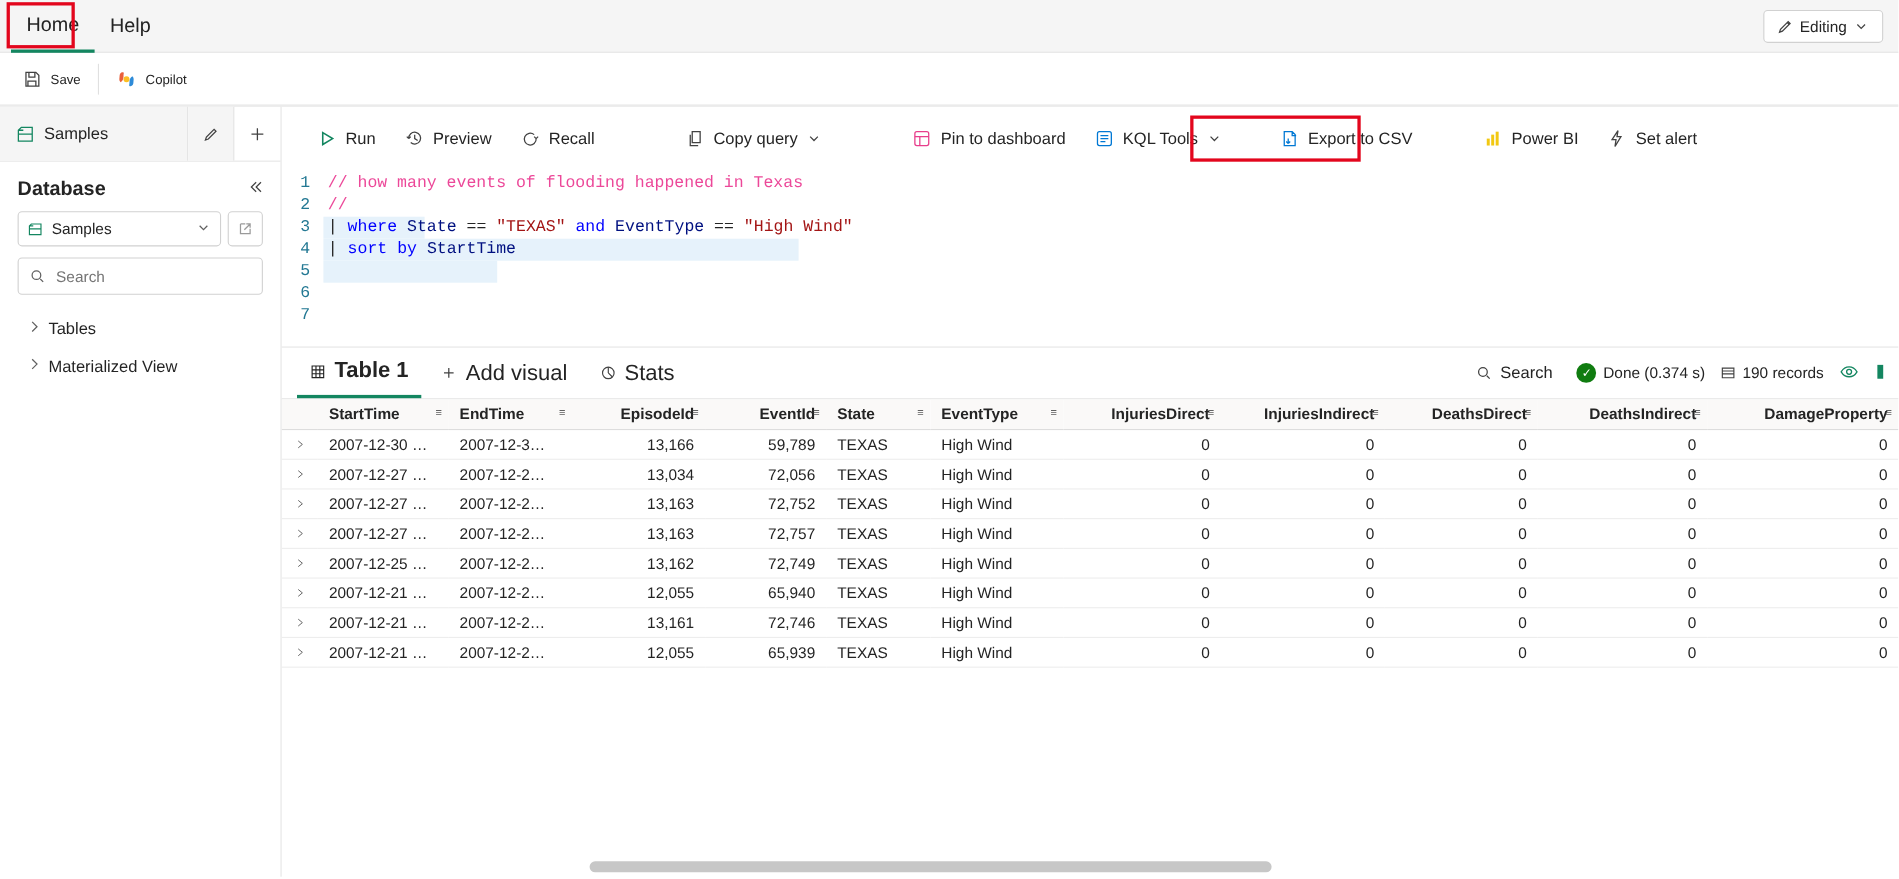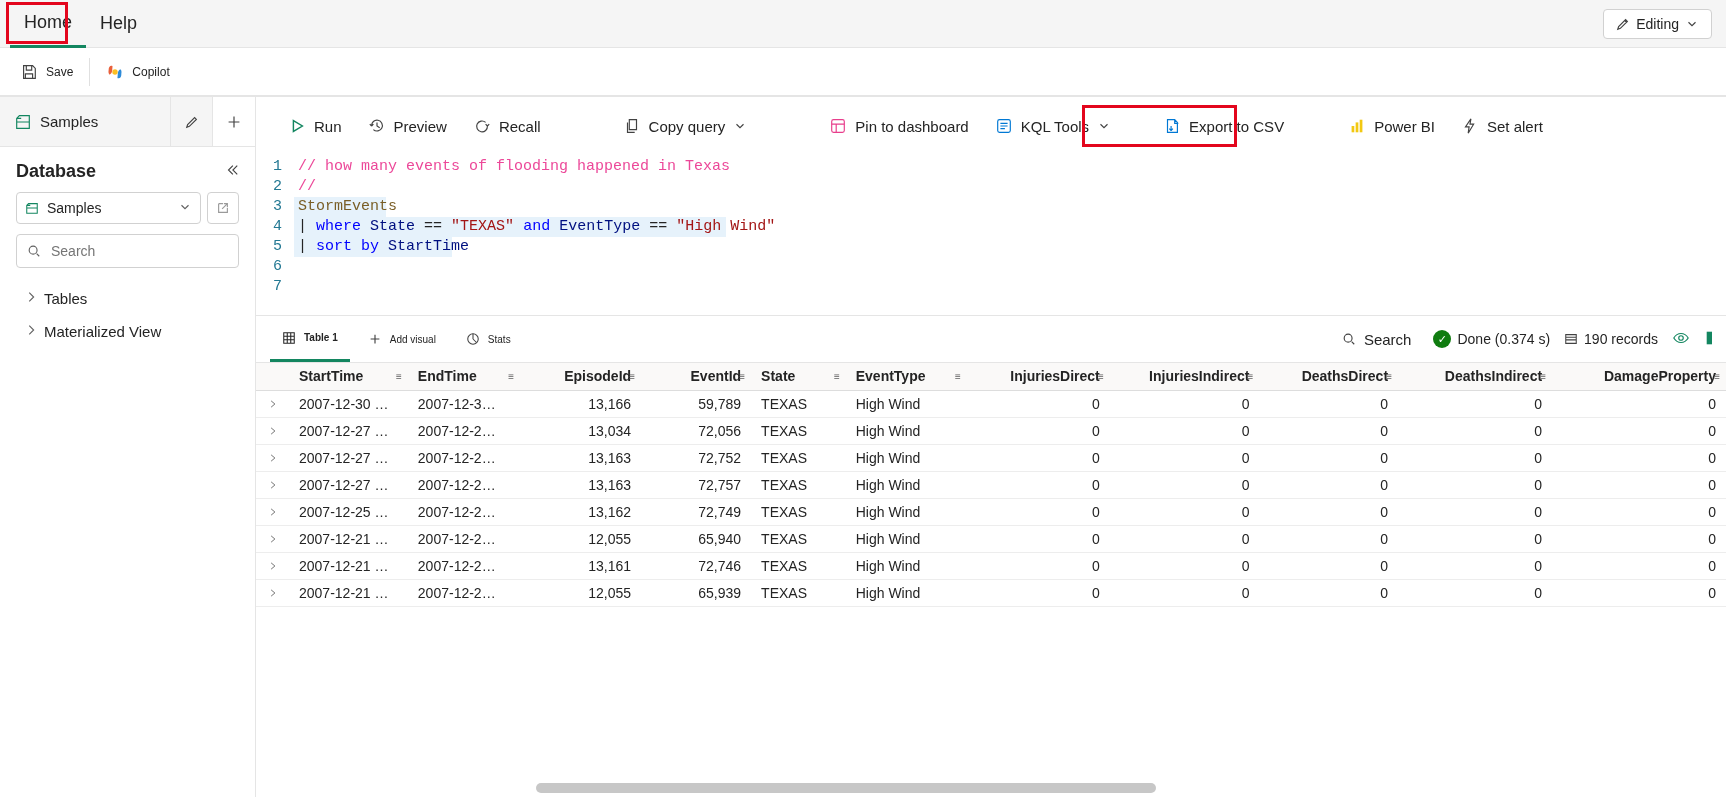--- a/index.html
+++ b/index.html
@@ -252,21 +252,21 @@
     height: 48px;
     gap: 6px;
   }
   .res-tab {
     display: flex;
     align-items: center;
     gap: 8px;
     padding: 0 12px;
     height: 100%;
     cursor: pointer;
-    font-size: 10px;
+    font-size: 20px;
   }
   .res-tab.active {
     border-bottom: 3px solid #138660;
     font-weight: 600;
   }
   .res-spacer { flex: 1; }
   .res-right {
     display: flex;
     align-items: center;
     gap: 14px;
@@ -531,21 +531,20 @@
           <div>5</div>
           <div>6</div>
           <div>7</div>
         </div>
       <div class="code" id="code">
         <div class="hl" style="left:-4px;top:40px;width:92px;"></div>
         <div class="hl" style="left:-4px;top:60px;width:432px;"></div>
         <div class="hl" style="left:-4px;top:80px;width:158px;"></div>
       <div class="codeline"><span class="c-comment">// how many events of flooding happened in Texas</span></div>
           <div class="codeline"><span class="c-comment">//</span></div>
-          <div class="codeline"><span class="c-ident-table">StormEvents</span></div>
           <div class="codeline"><span class="c-pipe">| </span><span class="c-keyword">where</span><span> </span><span class="c-ident">State</span><span> </span><span class="c-op">==</span><span> </span><span class="c-string">"TEXAS"</span><span> </span><span class="c-and">and</span><span> </span><span class="c-ident">EventType</span><span> </span><span class="c-op">==</span><span> </span><span class="c-string">"High Wind"</span></div>
           <div class="codeline"><span class="c-pipe">| </span><span class="c-keyword">sort</span><span> </span><span class="c-keyword">by</span><span> </span><span class="c-ident">StartTime</span></div>
           <div class="codeline"></div>
           <div class="codeline"></div>
         </div>
     </div>
 
     <div class="results-header">
       <div class="res-tab active">
         <svg class="icon-sm" viewBox="0 0 16 16">

